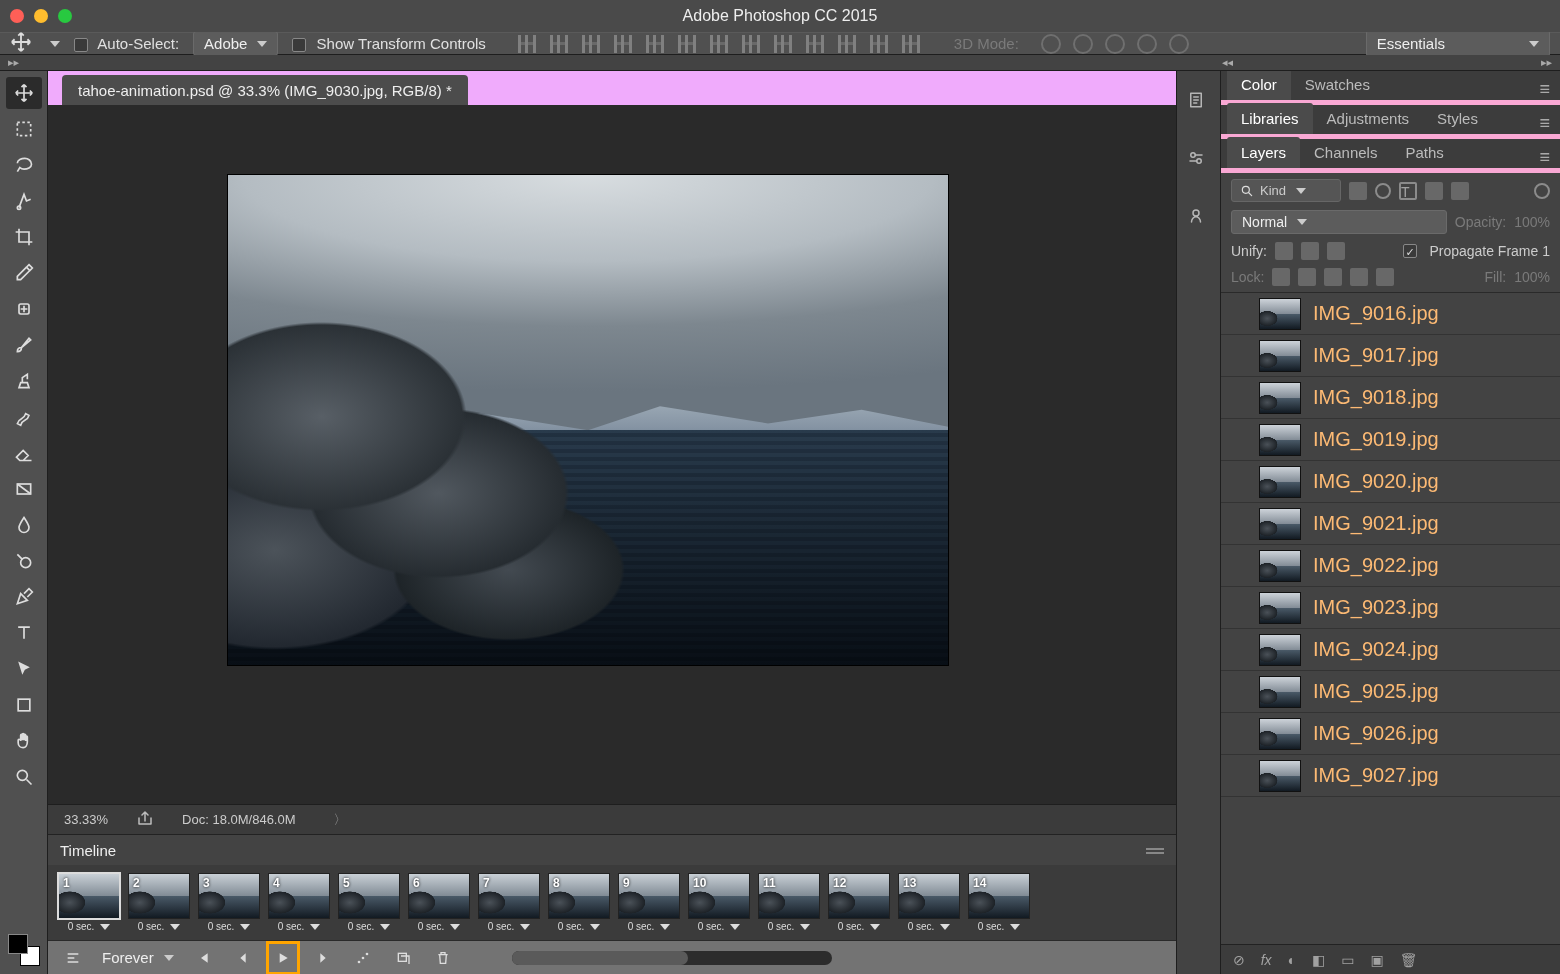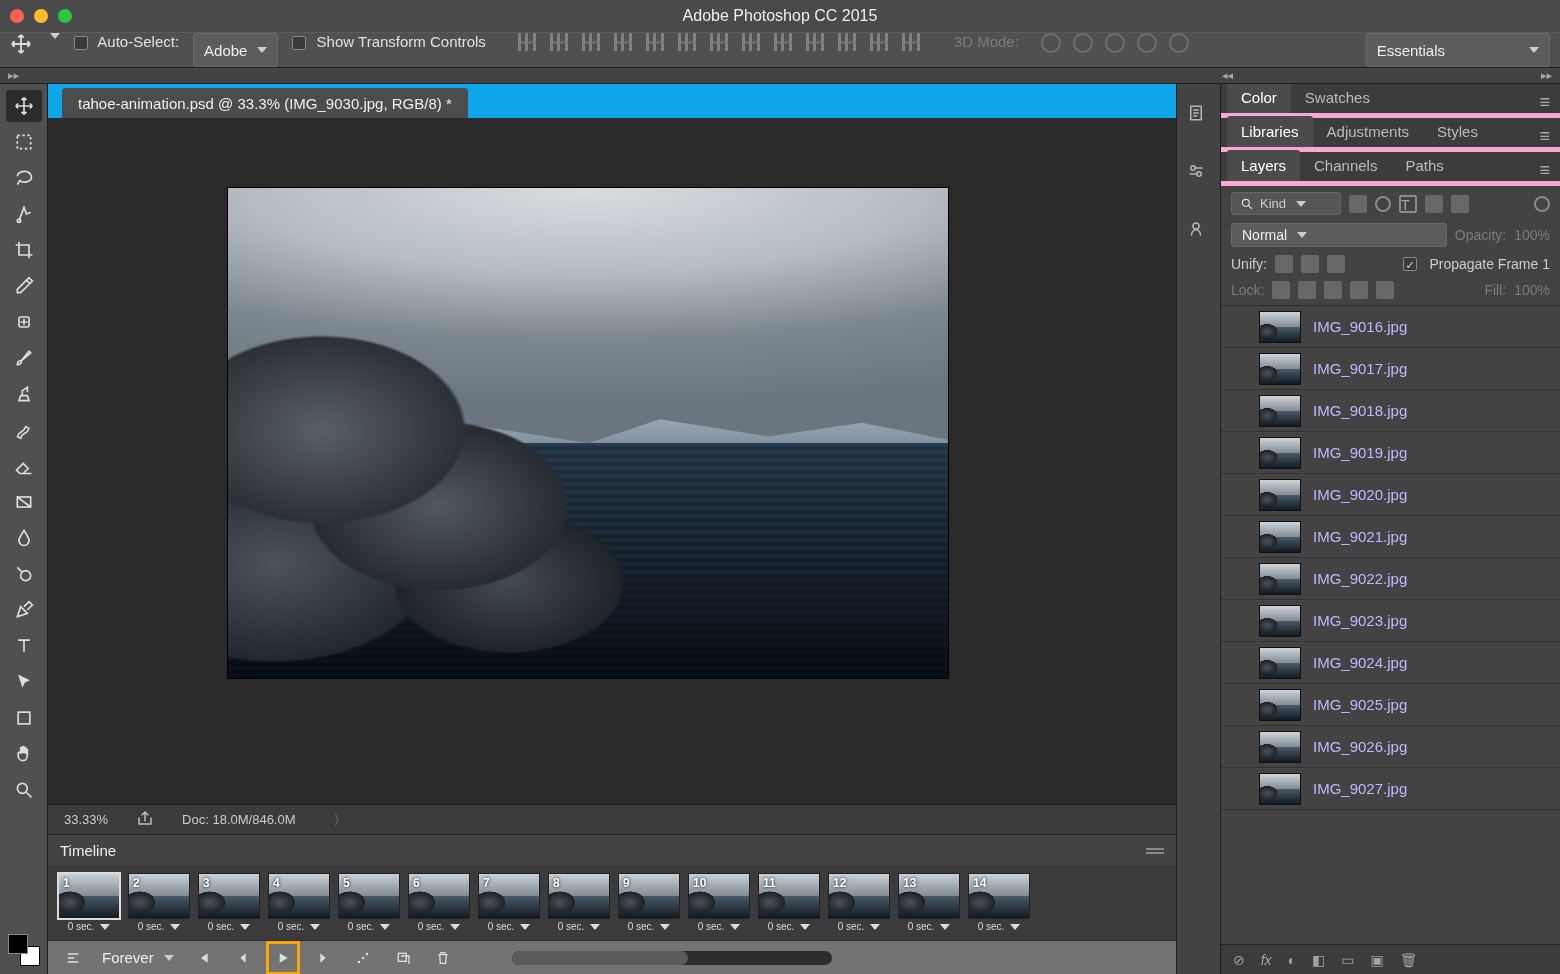--- a/index.html
+++ b/index.html
@@ -47,25 +47,26 @@
   .tl-close    { background:#ff5f57; }
   .tl-min      { background:#ffbd2e; }
   .tl-max      { background:#28c940; }
   .titlebar .title {
     position: absolute; left: 0; right: 0; text-align: center;
     pointer-events: none;
   }
 
   
   .optionsbar {
-    height: 36px;
+    height: 23px;
     background: var(--bg-option);
     border-top: 1px solid #5a5a5a;
     border-bottom: 1px solid var(--border);
     display: flex;
+    align-items: center;
     padding: 0 10px;
     gap: 14px;
     font-size: 15px;
     color: var(--fg);
     white-space: nowrap;
   }
   .optionsbar .move-icon svg { width: 22px; height: 22px; }
   .chev-down {
     display:inline-block;
     width:0;height:0;
@@ -134,21 +135,21 @@
     margin-top:auto;margin-bottom:8px;position:relative;width:32px;height:32px;
   }
   .fg-bg .bg-sw { position:absolute;right:0;bottom:0;width:20px;height:20px;background:#fff;border:1px solid #000; }
   .fg-bg .fg-sw { position:absolute;left:0;top:0;width:20px;height:20px;background:#000;border:1px solid #888; }
 
   
   .center {
     flex:1 1 auto;display:flex;flex-direction:column;min-width:0;
   }
   .doc-tabs {
-    height:34px;background:#0ea5e9;display:flex;align-items:flex-end;
+    height:34px;background:#f0abfc;display:flex;align-items:flex-end;
     padding-left:14px;
   }
   .doc-tab {
     height:30px;padding:0 16px;display:flex;align-items:center;
     background:#4c4c4c;color:#eee;border-top-left-radius:4px;border-top-right-radius:4px;
     font-size:15px;
   }
 
   .canvas-area {
     flex:1 1 auto;
@@ -296,21 +297,21 @@
     border-bottom:1px solid #333;
   }
   .layer .vis{width:16px;height:16px;}
   .layer .lthumb{
     width:42px;height:32px;border:1px solid #111;position:relative;overflow:hidden;flex:0 0 42px;
   }
   .layer .lthumb .sky-t{position:absolute;inset:0;height:55%;background:linear-gradient(#cdd3d9,#7d8791);}
   .layer .lthumb .sea-t{position:absolute;left:0;right:0;top:50%;bottom:0;background:linear-gradient(#4a5a68,#121a22);}
   .layer .lthumb .rock-t{position:absolute;left:0;bottom:0;width:60%;height:70%;
     background:radial-gradient(ellipse 60% 50% at 30% 50%,#4a5158,#1d2227 70%,transparent 72%);}
-  .layer .lname{font-size:15px;color:#c4b5fd;}
+  .layer .lname{font-size:20px;color:#fdba74;}
 
   .layers-footer{
     height:30px;border-top:1px solid #222;background:#3c3c3c;
     display:flex;align-items:center;gap:16px;padding:0 12px;color:#bbb;
   }
   .layers-footer span{opacity:.8;font-size:14px;}
 
   
   .layer-list::-webkit-scrollbar{width:14px;}
   .layer-list::-webkit-scrollbar-track{background:#333;}

